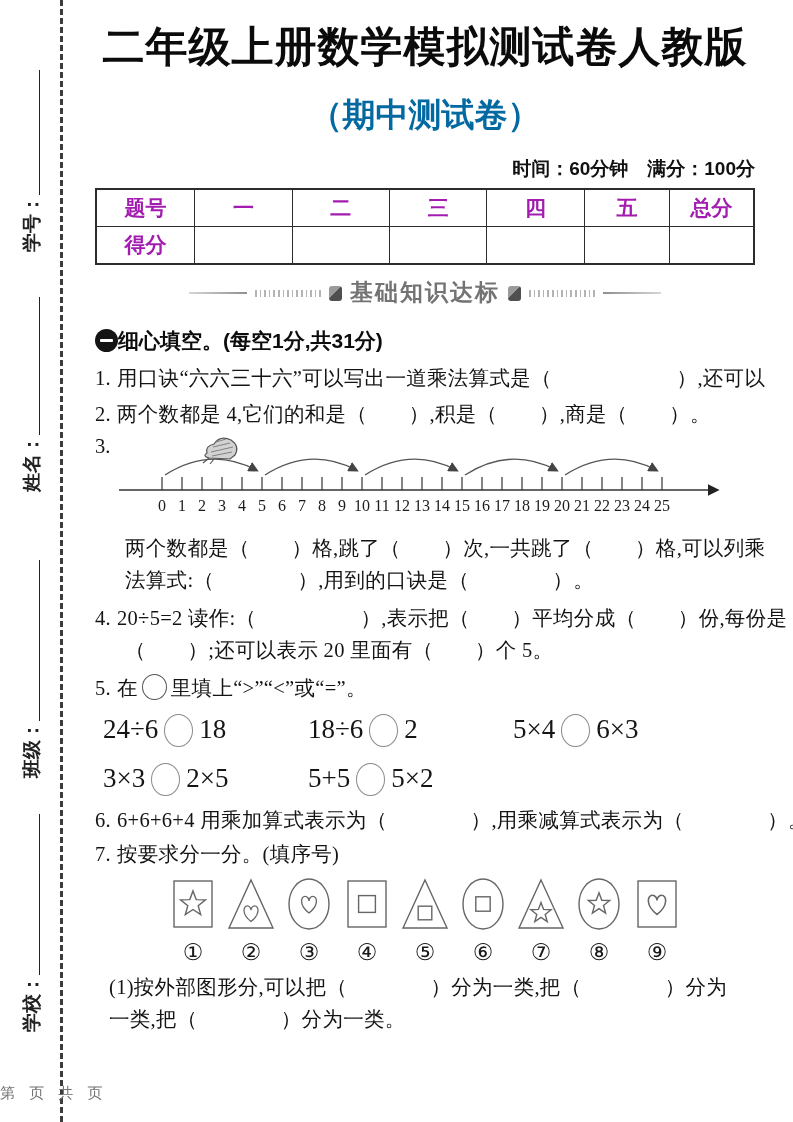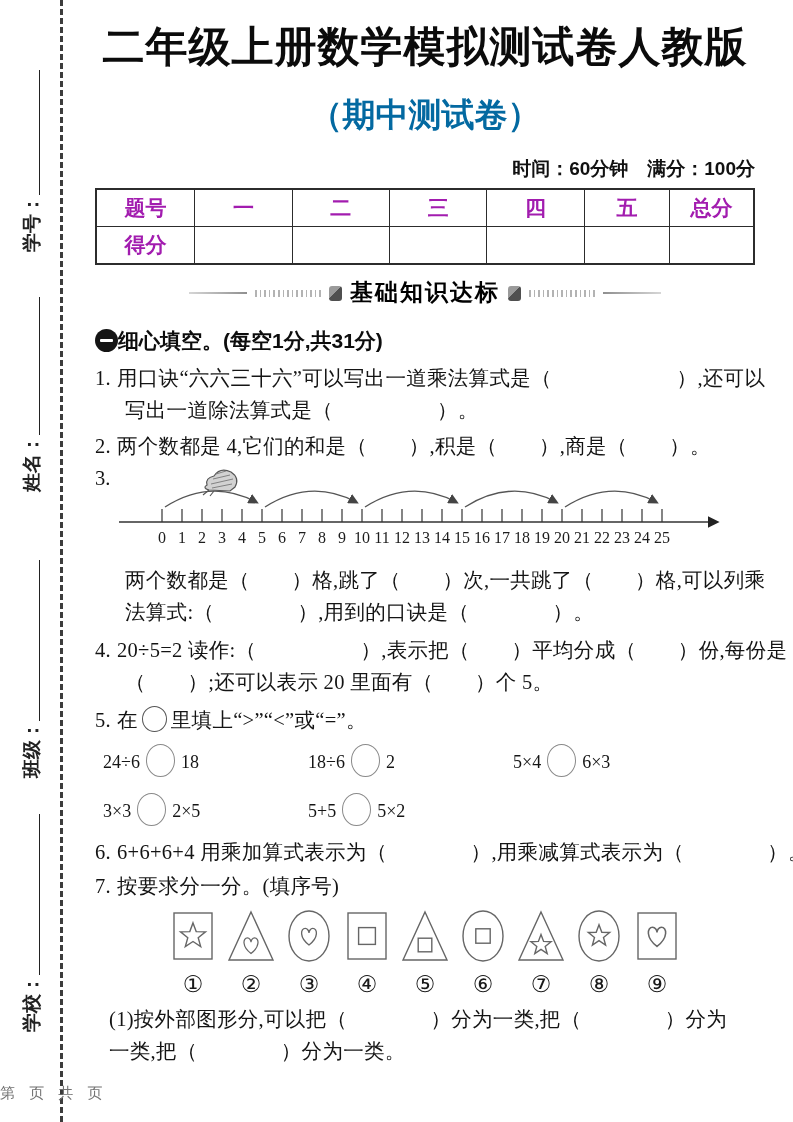--- a/index.html
+++ b/index.html
@@ -22,42 +22,42 @@
   table.score th{height:36px;font:700 21px "Liberation Sans","DejaVu Sans",sans-serif;color:#a21caf;}
   table.score td{height:36px;}
   
   .sec-head{margin-top:14px;display:flex;align-items:center;justify-content:center;gap:8px;}
   .sec-line{width:58px;height:1.6px;background:linear-gradient(90deg,#d6d6d6,#8f8f8f);}
   .sec-line.r{background:linear-gradient(90deg,#8f8f8f,#d6d6d6);}
   .sec-hatch{width:66px;height:7px;
      background:repeating-linear-gradient(90deg,#b3b3b3 0 1.6px,transparent 1.6px 4.6px);}
   .sec-quote{width:13px;height:15px;border-radius:3px;
      background:linear-gradient(135deg,#9a9a9a 0 45%,#4f4f4f 45% 100%);}
-  .sec-title{font:800 23px/1.2 "Liberation Sans","DejaVu Sans",sans-serif;color:#000000;letter-spacing:2px;}
+  .sec-title{font:800 23px/1.2 "Liberation Sans","DejaVu Sans",sans-serif;color:#737373;letter-spacing:2px;}
   
   .s1{margin-top:20px;display:flex;align-items:center;
       font:800 21px/1.3 "Liberation Sans","DejaVu Sans",sans-serif;color:#0d0d0d;}
   .bullet{flex:0 0 auto;width:23px;height:23px;border-radius:50%;background:#141414;
           display:inline-flex;align-items:center;justify-content:center;}
   .bullet-bar{width:13px;height:3.6px;background:#fff;border-radius:1px;}
   
   .qline{font-size:20.5px;line-height:32px;letter-spacing:.3px;white-space:nowrap;color:#141414;}
   .indent{padding-left:30px;}
   .qnum{margin-right:6px;}
   .mt4{margin-top:4px;} .mt6{margin-top:6px;} .mt8{margin-top:8px;}
   
   .q3row{display:flex;align-items:flex-start;margin-top:2px;}
   .q3row .qnum{font-size:20.5px;line-height:28px;}
   
   .cmp-circle{display:inline-block;width:27px;height:31px;border:1.3px solid #8a8a8a;border-radius:50%;
               vertical-align:-9px;margin:0 6px;}
   .q5-circle{display:inline-block;width:23px;height:24px;border:1.3px solid #555;border-radius:50%;
              vertical-align:-5px;margin:0 4px;}
   .compare{margin-top:8px;display:grid;grid-template-columns:205px 205px auto;row-gap:14px;
-           padding-left:8px;font-size:18px;line-height:34px;white-space:nowrap;}
+           padding-left:8px;font-size:27px;line-height:34px;white-space:nowrap;}
   
   .shapes{margin-top:6px;display:flex;justify-content:center;gap:10px;}
   .shape-cell{width:48px;text-align:center;}
   .shape-label{margin-top:5px;font-size:23px;line-height:24px;color:#1a1a1a;}
   .footer{position:absolute;left:0;right:16px;bottom:20px;
           font:400 15px/1.2 "Liberation Sans","DejaVu Sans",sans-serif;letter-spacing:5px;color:#737373;}
 </style>
 </head>
 <body>
 
@@ -133,21 +133,20 @@
     <div class="s1">
       <span class="bullet">
           <span class="bullet-bar"></span>
         </span>
       <span>细心填空。(每空1分,共31分)</span>
     </div>
 
     <div class="qline mt8">
       <span class="qnum">1.</span><span>用口诀“六六三十六”可以写出一道乘法算式是（　　　　　　）,还可以</span>
     </div>
-    <div class="qline indent">写出一道除法算式是（　　　　　）。</div>
 
     <div class="qline mt4">
       <span class="qnum">2.</span><span>两个数都是 4,它们的和是（　　）,积是（　　）,商是（　　）。</span>
     </div>
 
     <div class="q3row">
       <span class="qnum">3.</span>
       <div id="numberline"><svg width="630" height="96" viewBox="0 0 630 96">
             <defs>
               <marker id="nl-arrow" viewBox="0 0 10 10" refX="7" refY="5" markerWidth="7.5" markerHeight="7.5" orient="auto-start-reverse">

